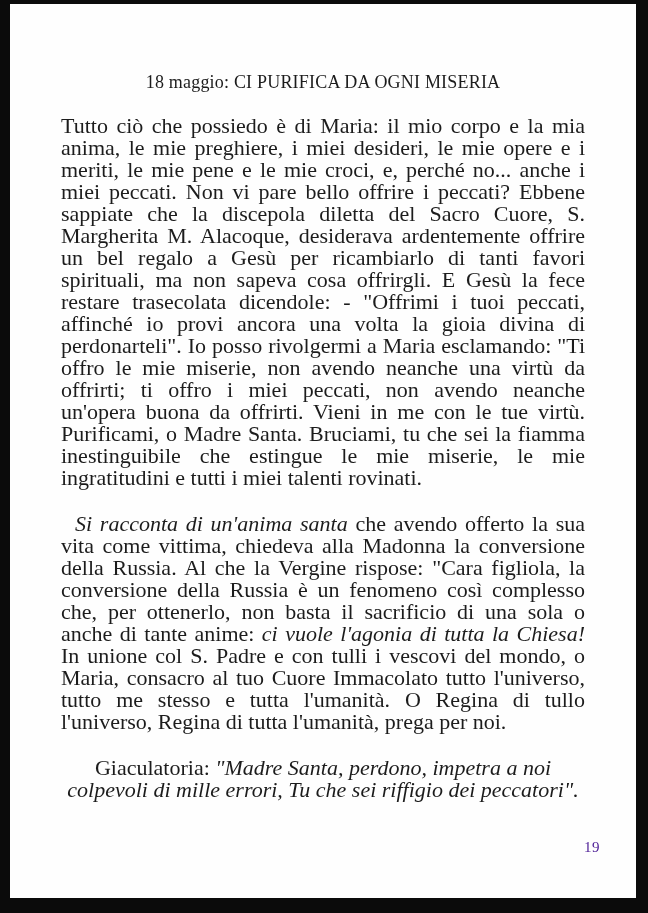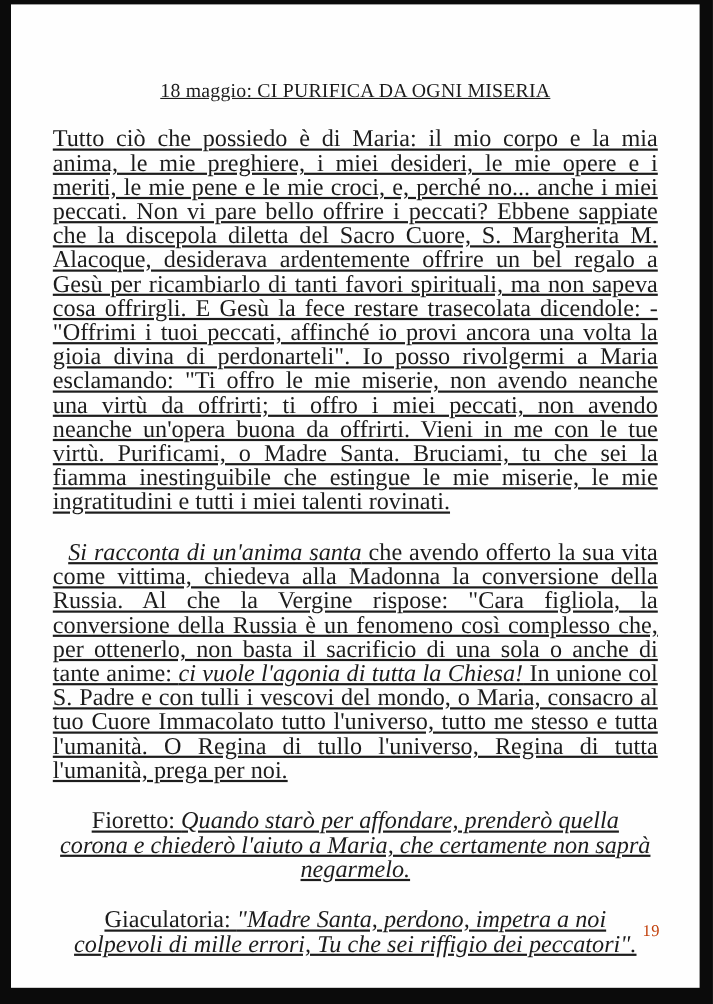--- a/index.html
+++ b/index.html
@@ -18,22 +18,21 @@
   .sheet {
     position: absolute;
     left: 10px;
     top: 4px;
     right: 12px;
     bottom: 15px;
     background: #fefefe;
     color: #1c1c1c;
   }
   .content {
-    padding: 0 38px;
-    text-decoration: underline;
+    padding: 0 51px;
   }
   .page-title {
     margin: 67px 0 22px 0;
     text-align: center;
     font-size: 18px;
     line-height: 22px;
     font-weight: normal;
     letter-spacing: 0.2px;
   }
   .para {
@@ -50,33 +49,32 @@
   .para.centered {
     text-align: center;
     margin-left: 6px;
     margin-right: 6px;
   }
   .page-number {
     position: absolute;
     right: 36px;
     bottom: 42px;
     font-size: 15px;
-    color: #c2410c;
+    color: #4c1d95;
     letter-spacing: 0.5px;
   }
 </style>
 </head>
 <body>
 
 <div class="scan-frame">
   <div class="sheet">
     <div class="content">
       <h1 class="page-title">18 maggio: CI PURIFICA DA OGNI MISERIA</h1>
       <div>
           <p class="para justified"><span>Tutto ciò che possiedo è di Maria: il mio corpo e la mia anima, le mie preghiere, i miei desideri, le mie opere e i meriti, le mie pene e le mie croci, e, perché no... anche i miei peccati. Non vi pare bello offrire i peccati? Ebbene sappiate che la discepola diletta del Sacro Cuore, S. Margherita M. Alacoque, desiderava ardentemente offrire un bel regalo a Gesù per ricambiarlo di tanti favori spirituali, ma non sapeva cosa offrirgli. E Gesù la fece restare trasecolata dicendole: - "Offrimi i tuoi peccati, affinché io provi ancora una volta la gioia divina di perdonarteli". Io posso rivolgermi a Maria esclamando: "Ti offro le mie miserie, non avendo neanche una virtù da offrirti; ti offro i miei peccati, non avendo neanche un'opera buona da offrirti. Vieni in me con le tue virtù. Purificami, o Madre Santa. Bruciami, tu che sei la fiamma inestinguibile che estingue le mie miserie, le mie ingratitudini e tutti i miei talenti rovinati.</span></p>
           <p class="para justified indent-first"><span style="font-style: italic;">Si racconta di un'anima santa</span><span> che avendo offerto la sua vita come vittima, chiedeva alla Madonna la conversione della Russia. Al che la Vergine rispose: "Cara figliola, la conversione della Russia è un fenomeno così complesso che, per ottenerlo, non basta il sacrificio di una sola o anche di tante anime: </span><span style="font-style: italic;">ci vuole l'agonia di tutta la Chiesa!</span><span> In unione col S. Padre e con tulli i vescovi del mondo, o Maria, consacro al tuo Cuore Immacolato tutto l'universo, tutto me stesso e tutta l'umanità. O Regina di tullo l'universo, Regina di tutta l'umanità, prega per noi.</span></p>
-          <p class="para centered"><span>Fioretto: </span><span style="font-style: italic;">Quando starò per affondare, prenderò quella corona e chiederò l'aiuto a Maria, che certamente non saprà negarmelo.</span></p>
           <p class="para centered"><span>Giaculatoria: </span><span style="font-style: italic;">"Madre Santa, perdono, impetra a noi colpevoli di mille errori, Tu che sei riffigio dei peccatori".</span></p>
         </div>
     </div>
     <div class="page-number">19</div>
   </div>
 </div>
 
 </body></html>

